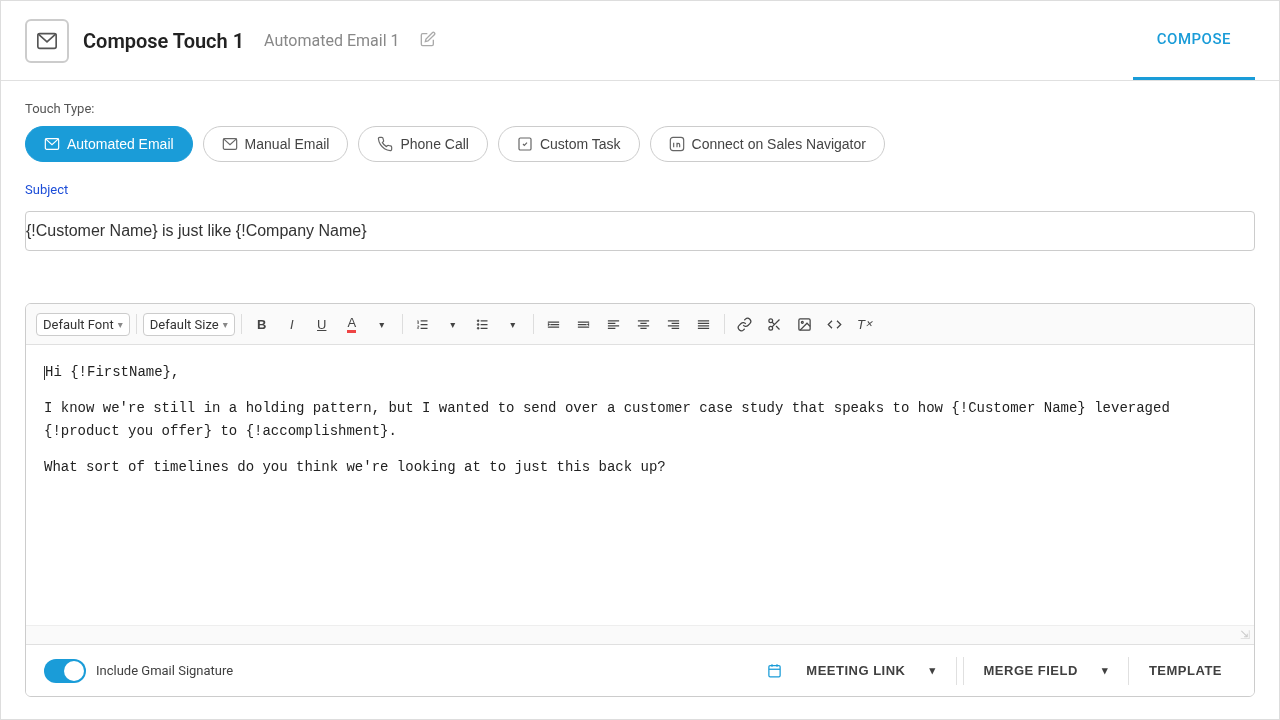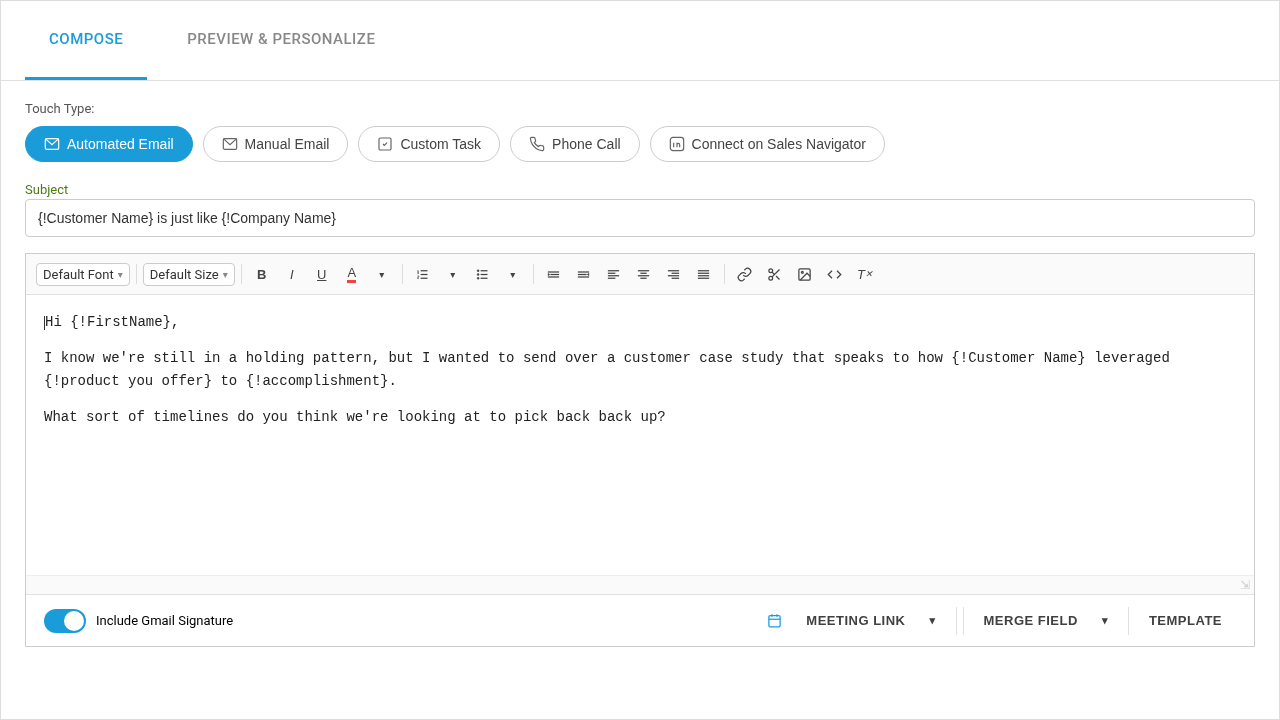--- a/index.html
+++ b/index.html
@@ -25,62 +25,77 @@
     
     .touch-type-label { font-size: 13px; color: #555; margin-bottom: 10px; }
     .touch-type-buttons { display: flex; gap: 10px; flex-wrap: wrap; margin-bottom: 20px; }
     .touch-type-btn { display: flex; align-items: center; gap: 7px; padding: 9px 18px; border-radius: 50px; border: 1.5px solid #ccc; background: #fff; cursor: pointer; font-size: 14px; color: #444; white-space: nowrap; text-align: center; }
     .touch-type-btn.active { background: #1a9cd8; border-color: #1a9cd8; color: #fff; }
     .touch-type-btn svg { width: 16px; height: 16px; flex-shrink: 0; }
     .touch-type-btn.active svg { stroke: #fff; }
     .touch-type-btn:not(.active) svg { stroke: #666; }
 
     
-    .subject-label { font-size: 13px; color: #4d7c0f; margin-bottom: 2px; }
-    .subject-input { width: 100%; border: 1.5px solid #ccc; border-radius: 4px; padding: 10px 12px; font-size: 14px; color: #333; margin-bottom: 16px; outline: none; }
-
-    
-    .editor-container { border: 1.5px solid #ccc; border-radius: 0; overflow: hidden; }
+    .subject-label { font-size: 13px; color: #1d4ed8; margin-bottom: 14px; }
+    .subject-input { width: 100%; border: 1.5px solid #ccc; border-radius: 4px; padding: 10px 0; font-size: 16px; color: #333; margin-bottom: 16px; outline: none; }
+
+    
+    .editor-container { border: 1.5px solid #ccc; border-radius: 6px; overflow: hidden; margin-top: 36px; }
     .editor-toolbar { display: flex; align-items: center; gap: 2px; padding: 6px 10px; border-bottom: 1px solid #e0e0e0; background: #fafafa; flex-wrap: wrap; }
     .toolbar-sep { width: 1px; height: 20px; background: #ddd; margin: 0 4px; }
     .toolbar-btn { width: 28px; height: 28px; display: flex; align-items: center; justify-content: center; border: none; background: transparent; cursor: pointer; border-radius: 3px; font-size: 13px; color: #444; }
     .toolbar-btn.bold { font-weight: 700; }
     .toolbar-btn.italic { font-style: italic; }
     .toolbar-btn svg { width: 15px; height: 15px; stroke: #444; fill: none; }
     .toolbar-dropdown { display: flex; align-items: center; border: 1px solid #ccc; border-radius: 4px; padding: 3px 6px; font-size: 13px; background: #fff; cursor: pointer; gap: 4px; }
     .toolbar-dropdown .arrow { font-size: 10px; color: #888; }
 
     .editor-body { min-height: 280px; padding: 16px 18px; font-size: 14px; color: #222; line-height: 1.6; cursor: text; }
     .editor-body p { margin-bottom: 14px; font-family: Liberation Mono, monospace; }
     .editor-resize-handle { text-align: right; padding: 2px 4px; color: #ccc; font-size: 12px; background: #fafafa; border-top: 1px solid #eee; }
 
     
     .editor-footer { display: flex; align-items: center; justify-content: space-between; padding: 10px 18px; border-top: 1px solid #e0e0e0; background: #fff; }
     .footer-left { display: flex; align-items: center; gap: 10px; }
     .toggle-switch { width: 42px; height: 24px; background: #1a9cd8; border-radius: 12px; position: relative; cursor: pointer; flex-shrink: 0; }
     .toggle-switch::after { content: ''; width: 20px; height: 20px; background: #fff; border-radius: 50%; position: absolute; top: 2px; right: 2px; transition: 0.2s; }
-    .footer-label { font-size: 13px; color: #000000; text-align: center; }
+    .footer-label { font-size: 13px; color: #404040; text-align: center; }
     .footer-right { display: flex; align-items: center; gap: 6px; }
     .footer-btn { display: flex; align-items: center; gap: 24px; padding: 8px 14px; border: none; background: transparent; cursor: pointer; font-size: 13px; color: #404040; font-weight: 700; letter-spacing: 0.5px; }
     .footer-btn svg { width: 15px; height: 15px; stroke: #1a9cd8; fill: none; }
     .footer-btn-sep { width: 1px; height: 28px; background: #e0e0e0; }
     .footer-btn .arrow { font-size: 11px; }
 
     .caret { display: inline-block; width: 1px; height: 1em; background: #333; animation: blink 1s infinite; vertical-align: text-bottom; }
     @keyframes blink { 0%,100% { opacity:1; } 50% { opacity:0; } }
   </style>
 </head>
 <body>
 
 <div class="app-container">
 
   <div class="header">
+    <div class="header-left">
+      <div class="header-icon-box">
+        <svg viewBox="0 0 24 24">
+          <rect x="2" y="4" width="20" height="16" rx="2" stroke-width="1.8"></rect>
+          <polyline points="2,4 12,13 22,4" stroke-width="1.8"></polyline>
+        </svg>
+      </div>
+      <span class="compose-touch-title">Compose Touch 1</span>
+      <span class="automated-email-label">Automated Email 1</span>
+      <span class="edit-icon">
+        <svg width="16" height="16" viewBox="0 0 24 24" fill="none" stroke="#aaa" stroke-width="2">
+          <path d="M11 4H4a2 2 0 0 0-2 2v14a2 2 0 0 0 2 2h14a2 2 0 0 0 2-2v-7"></path>
+          <path d="M18.5 2.5a2.121 2.121 0 0 1 3 3L12 15l-4 1 1-4 9.5-9.5z"></path>
+        </svg>
+      </span>
+    </div>
     <div class="header-tabs">
       <div class="header-tab active">COMPOSE</div>
-      <div class="header-tab">PREVIEW &amp; PERSONALIZE</div>
     </div>
   </div>
 
   <div class="body">
     
     <div class="touch-type-label">Touch Type:</div>
     <div class="touch-type-buttons">
 
       <button class="touch-type-btn active">
         <svg viewBox="0 0 24 24" fill="none" stroke="#fff" stroke-width="1.8">
@@ -93,31 +108,31 @@
       <button class="touch-type-btn">
         <svg viewBox="0 0 24 24" fill="none" stroke-width="1.8">
           <rect x="2" y="4" width="20" height="16" rx="2"></rect>
           <polyline points="2,4 12,13 22,4"></polyline>
         </svg>
         <span>Manual Email</span>
       </button>
 
       <button class="touch-type-btn">
         <svg viewBox="0 0 24 24" fill="none" stroke-width="1.8">
+          <path d="M22 16.92v3a2 2 0 0 1-2.18 2A19.79 19.79 0 0 1 11.27 19a19.5 19.5 0 0 1-6-6A19.79 19.79 0 0 1 2.12 4.18 2 2 0 0 1 4.11 2h3a2 2 0 0 1 2 1.72c.127.96.361 1.903.7 2.81a2 2 0 0 1-.45 2.11L8.09 9.91a16 16 0 0 0 6 6l1.27-1.27a2 2 0 0 1 2.11-.45c.907.339 1.85.573 2.81.7A2 2 0 0 1 22 16.92z"></path>
+        </svg>
+        <span>Phone Call</span>
+      </button>
+
+      <button class="touch-type-btn">
+        <svg viewBox="0 0 24 24" fill="none" stroke-width="1.8">
           <rect x="3" y="3" width="18" height="18" rx="2"></rect>
           <path d="M9 12l2 2 4-4"></path>
         </svg>
         <span>Custom Task</span>
-      </button>
-
-      <button class="touch-type-btn">
-        <svg viewBox="0 0 24 24" fill="none" stroke-width="1.8">
-          <path d="M22 16.92v3a2 2 0 0 1-2.18 2A19.79 19.79 0 0 1 11.27 19a19.5 19.5 0 0 1-6-6A19.79 19.79 0 0 1 2.12 4.18 2 2 0 0 1 4.11 2h3a2 2 0 0 1 2 1.72c.127.96.361 1.903.7 2.81a2 2 0 0 1-.45 2.11L8.09 9.91a16 16 0 0 0 6 6l1.27-1.27a2 2 0 0 1 2.11-.45c.907.339 1.85.573 2.81.7A2 2 0 0 1 22 16.92z"></path>
-        </svg>
-        <span>Phone Call</span>
       </button>
 
       <button class="touch-type-btn">
         <svg viewBox="0 0 24 24" fill="none" stroke-width="1.8">
           <rect x="2" y="2" width="20" height="20" rx="4"></rect>
           <path d="M7 10v7M7 7v.01M12 17v-4a2 2 0 0 1 4 0v4M12 10v7"></path>
         </svg>
         <span>Connect on Sales Navigator</span>
       </button>
 
@@ -248,21 +263,21 @@
               <polyline points="16,18 22,12 16,6" stroke-width="2"></polyline>
               <polyline points="8,6 2,12 8,18" stroke-width="2"></polyline>
             </svg>
         </button>
         <button class="toolbar-btn" style="font-style:italic;font-size:13px;">T<sub style="font-size:9px;">✕</sub></button>
       </div>
 
       <div class="editor-body">
         <p><span class="caret"></span>Hi {!FirstName},</p>
         <p>I know we're still in a holding pattern, but I wanted to send over a customer case study that speaks to how {!Customer Name} leveraged {!product you offer} to {!accomplishment}.</p>
-        <p>What sort of timelines do you think we're looking at to pick back back up?</p>
+        <p>What sort of timelines do you think we're looking at to just this back up?</p>
       </div>
 
       <div class="editor-resize-handle">⇲</div>
 
       <div class="editor-footer">
         <div class="footer-left">
           <div class="toggle-switch"></div>
           <span class="footer-label">Include Gmail Signature</span>
         </div>
         <div class="footer-right">

